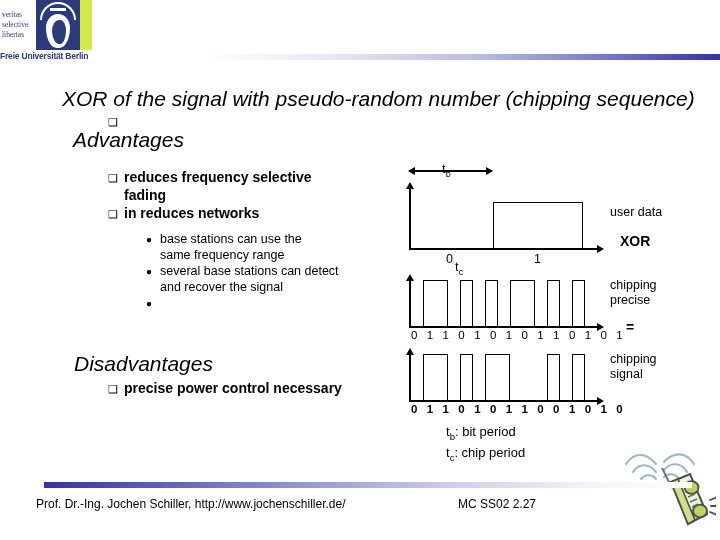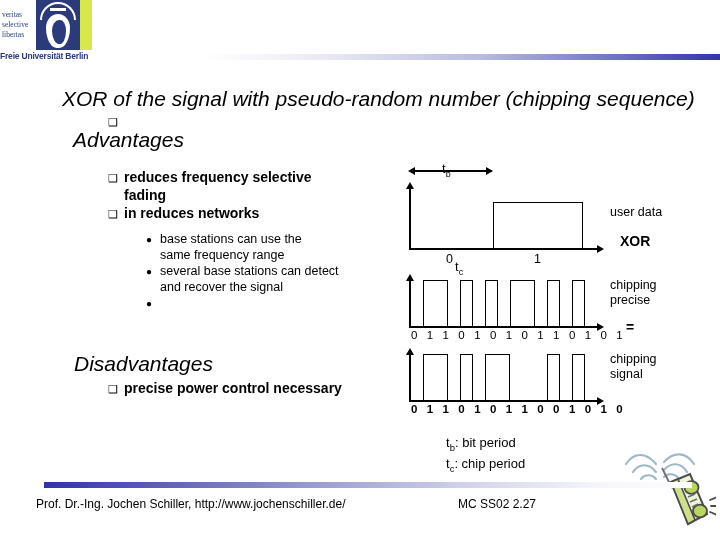--- a/index.html
+++ b/index.html
@@ -218,21 +218,20 @@
     font-size: 13px;
   }
   .tlabel sub { font-size: 9px; }
 
   
   #legend {
     position: absolute;
     left: 446px; top: 424px;
     font-size: 13px;
     line-height: 16px;
-    margin-top: 11px;
   }
   #legend sub { font-size: 9.5px; }
 
   
   #phone-icon {
     position: absolute;
     left: 612px; top: 442px;
     width: 104px; height: 96px;
   }
 

